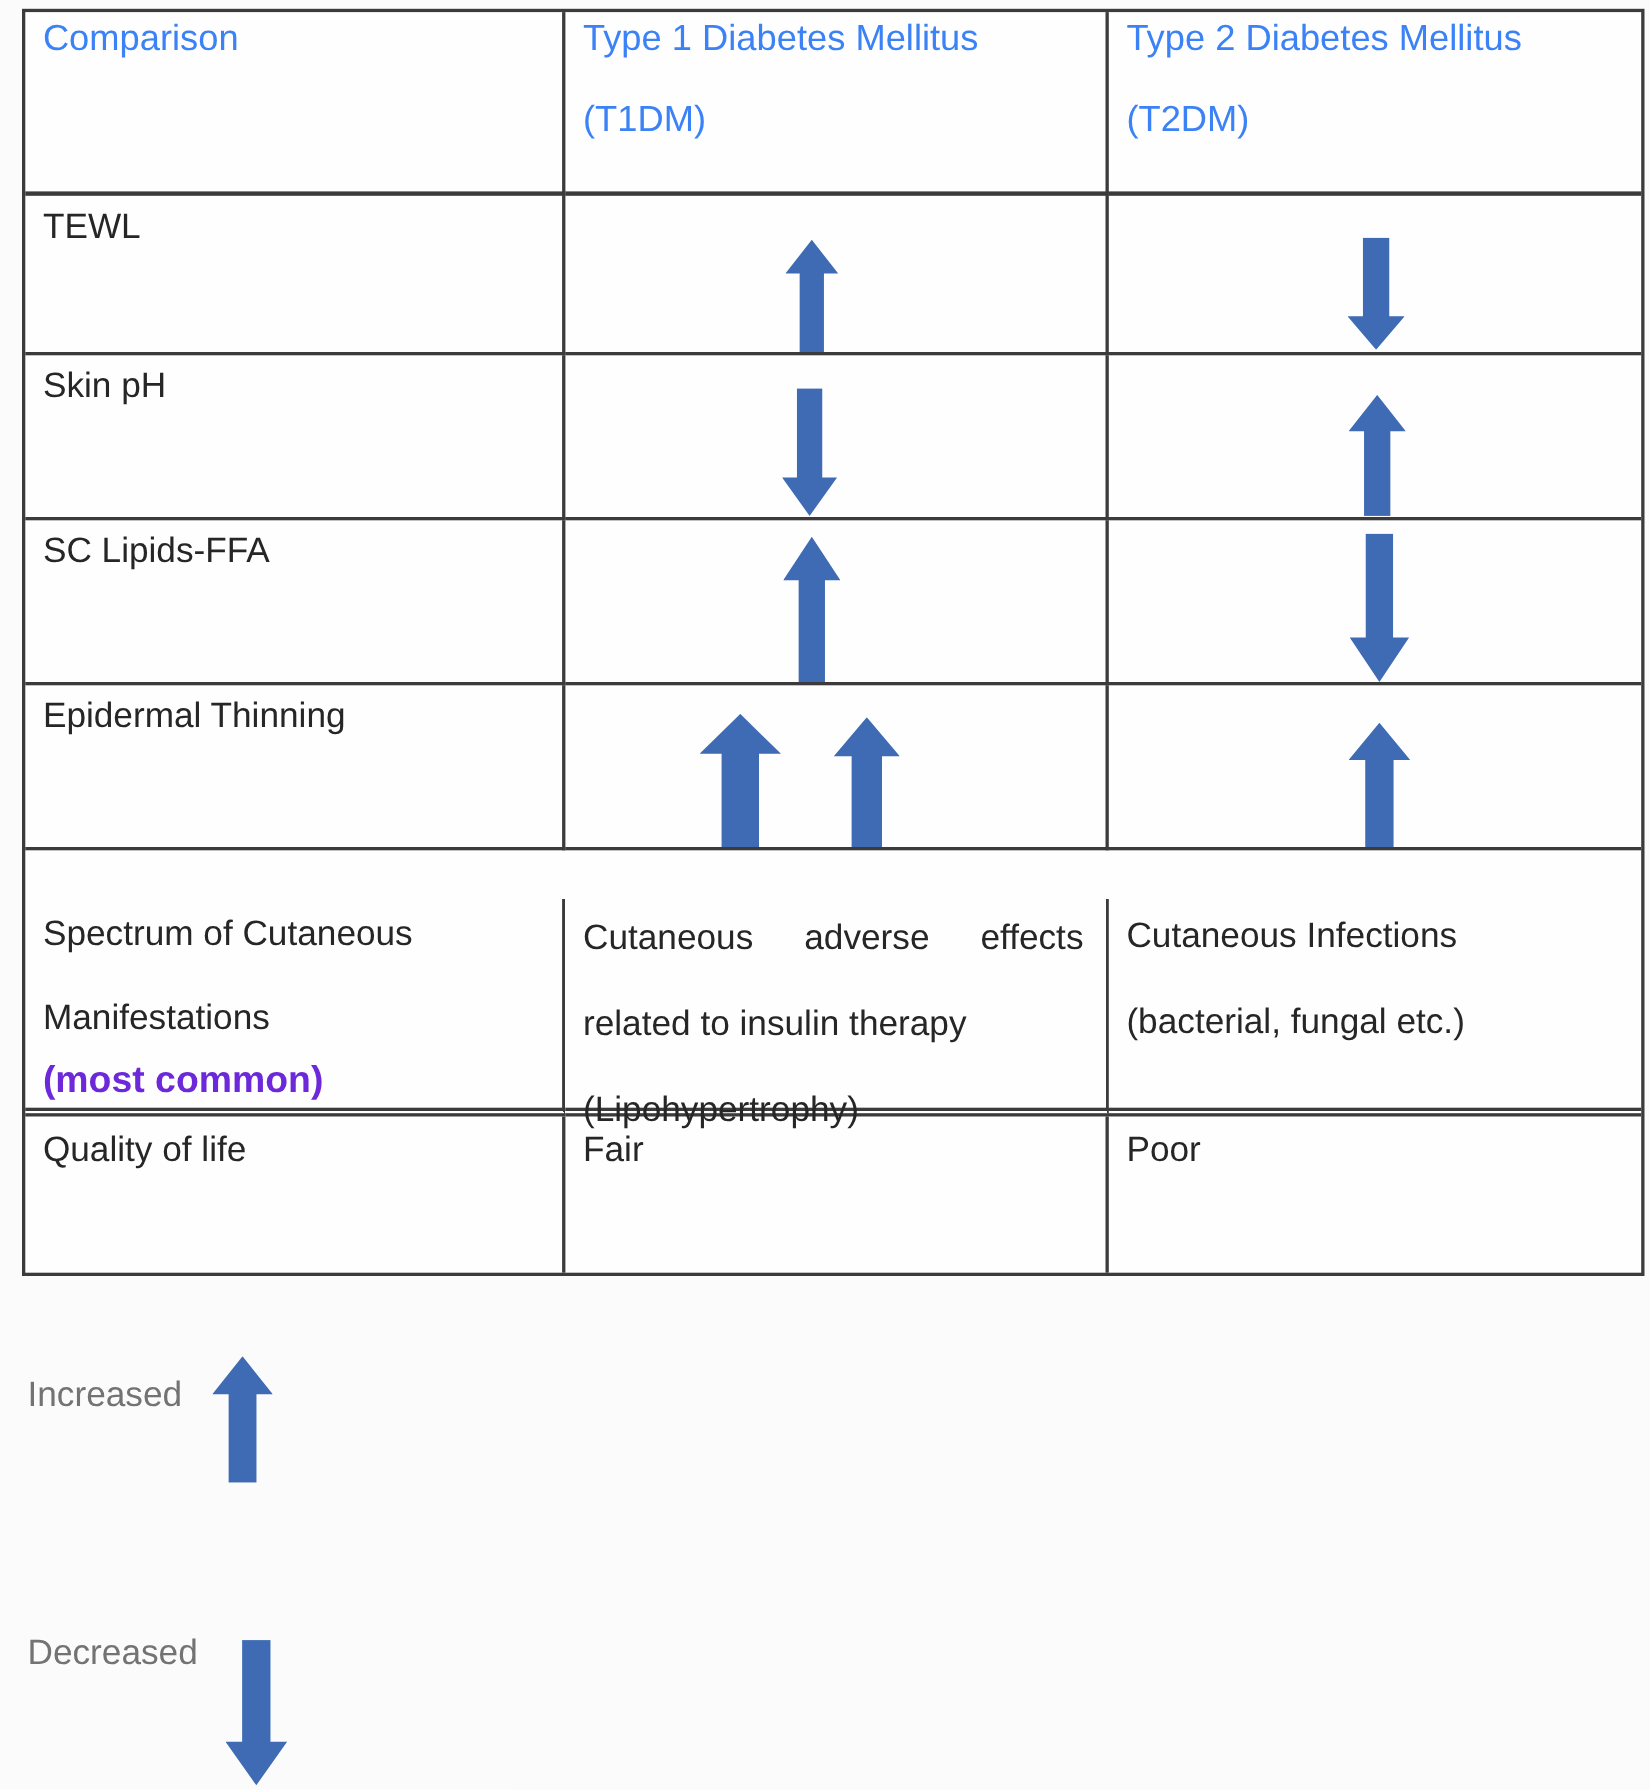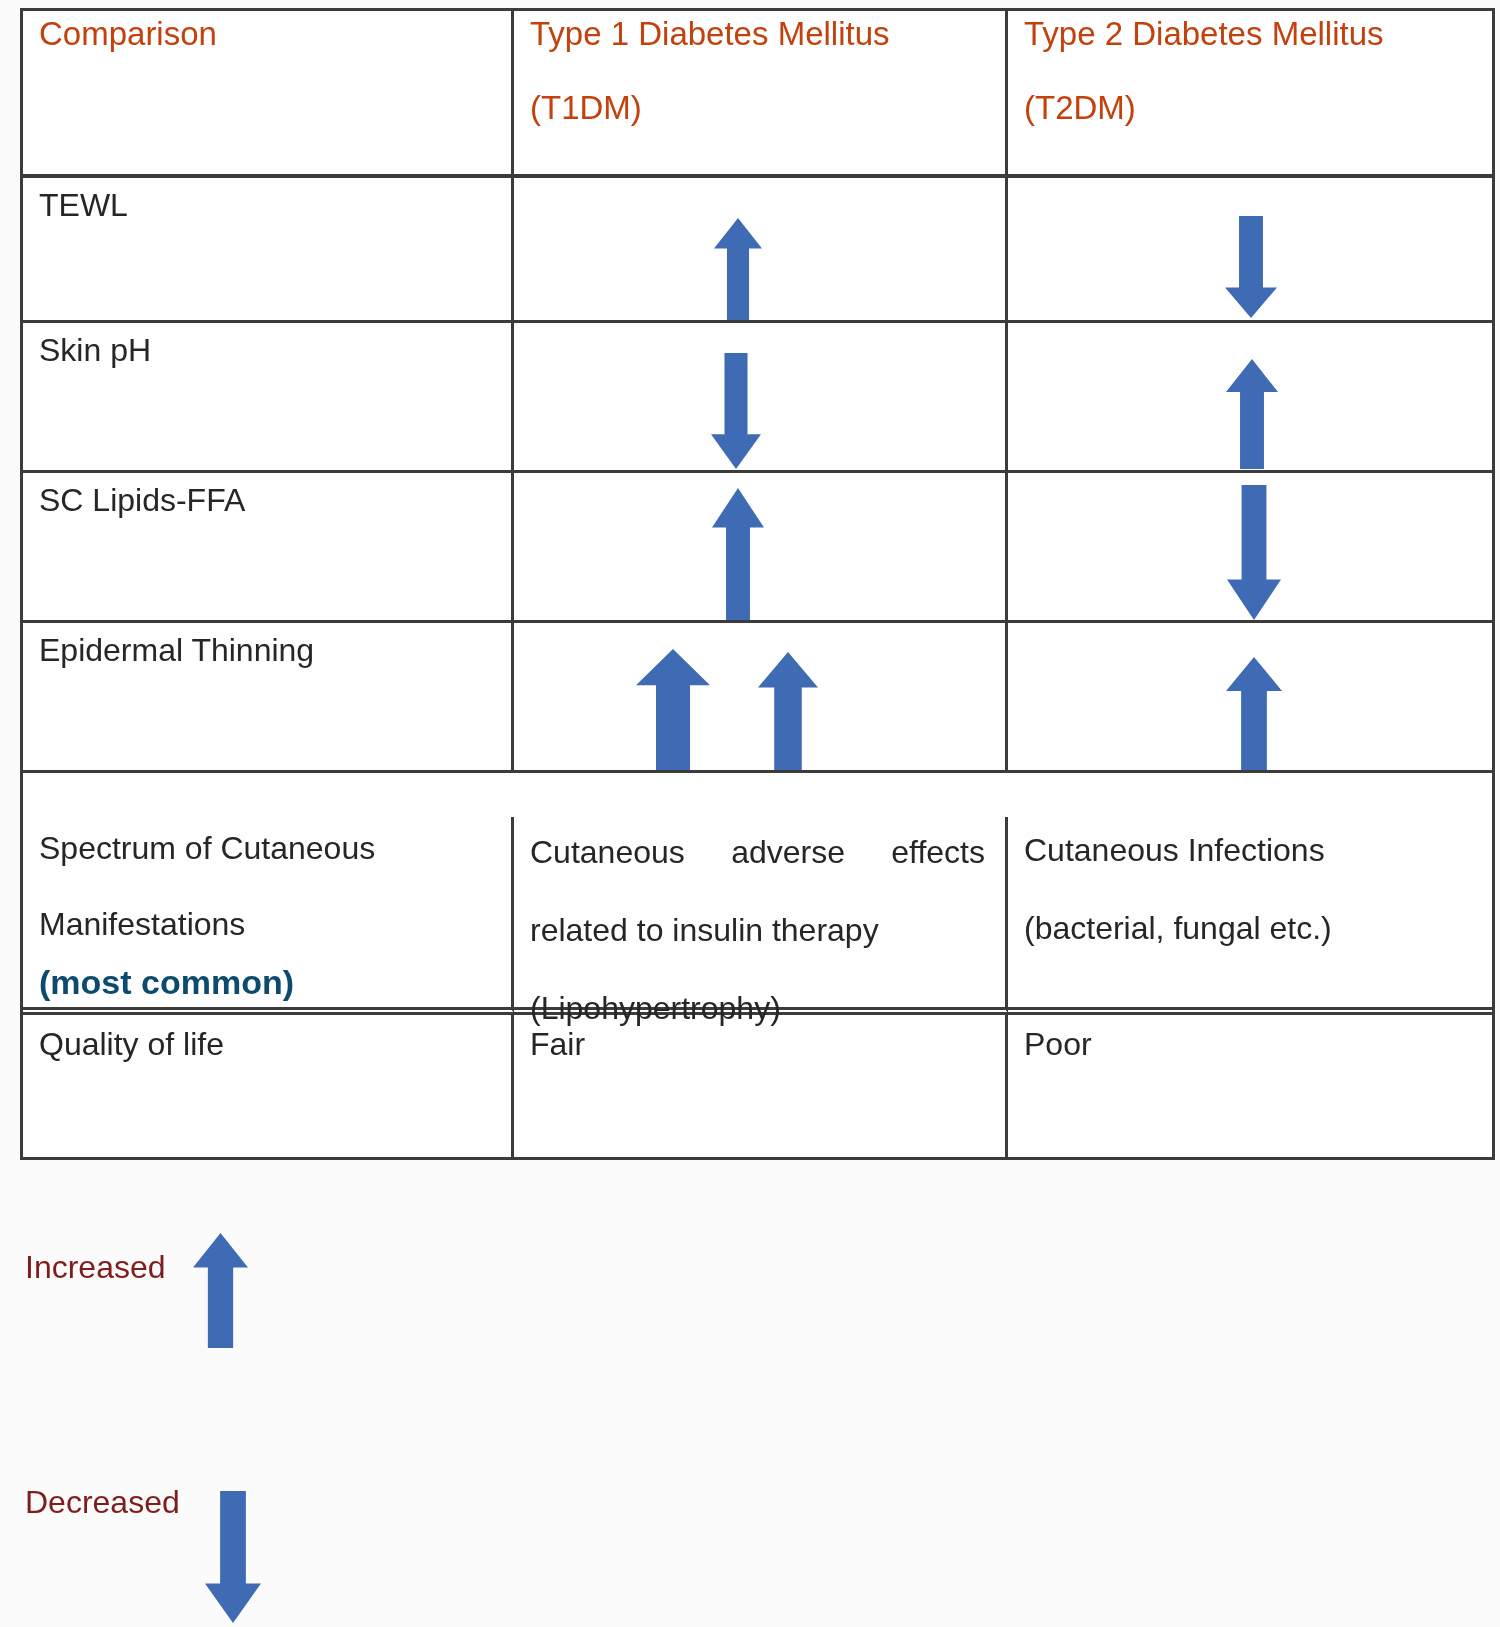--- a/index.html
+++ b/index.html
@@ -21,29 +21,29 @@
     position:relative; box-sizing:border-box;
     border-right:3px solid #3b3b3b;
     border-bottom:3px solid #3b3b3b;
     font-size:32px; color:#262626;
   }
   .c.lastcol { border-right:none; }
   .c.lastrow { border-bottom:none; }
   .c.hdrb  { border-bottom-width:4px; }
   .c.dblb  { border-bottom:8px double #3b3b3b;margin-top:44px; }
   .t { position:absolute; line-height:38px; white-space:nowrap; }
-  .hdr { color:#c2410c; font-size:33px; }
-  .boldline { font-weight:bold; font-size:34px; color:#0c4a6e; }
+  .hdr { color:#3b82f6; font-size:33px; }
+  .boldline { font-weight:bold; font-size:34px; color:#6d28d9; }
   .just { white-space:normal; text-align:justify; text-align-last:justify; }
   
   .arr { position:absolute; background:#3E6BB4; }
   .arr.up   { clip-path:polygon(50% 0%, 100% 30%, 73% 30%, 73% 100%, 27% 100%, 27% 30%, 0% 30%); }
   .arr.down { clip-path:polygon(50% 100%, 100% 70%, 73% 70%, 73% 0%, 27% 0%, 27% 70%, 0% 70%); }
   
-  .legend-label { position:absolute; font-size:32px; color:#7f1d1d; line-height:38px; white-space:nowrap; }
+  .legend-label { position:absolute; font-size:32px; color:#737373; line-height:38px; white-space:nowrap; }
 </style>
 </head>
 <body>
 
 <div id="page">
 
   <div class="tbl">
 
     <div class="c hdrb">
       <div class="t hdr" style="left:16px;top:4px">Comparison</div>

